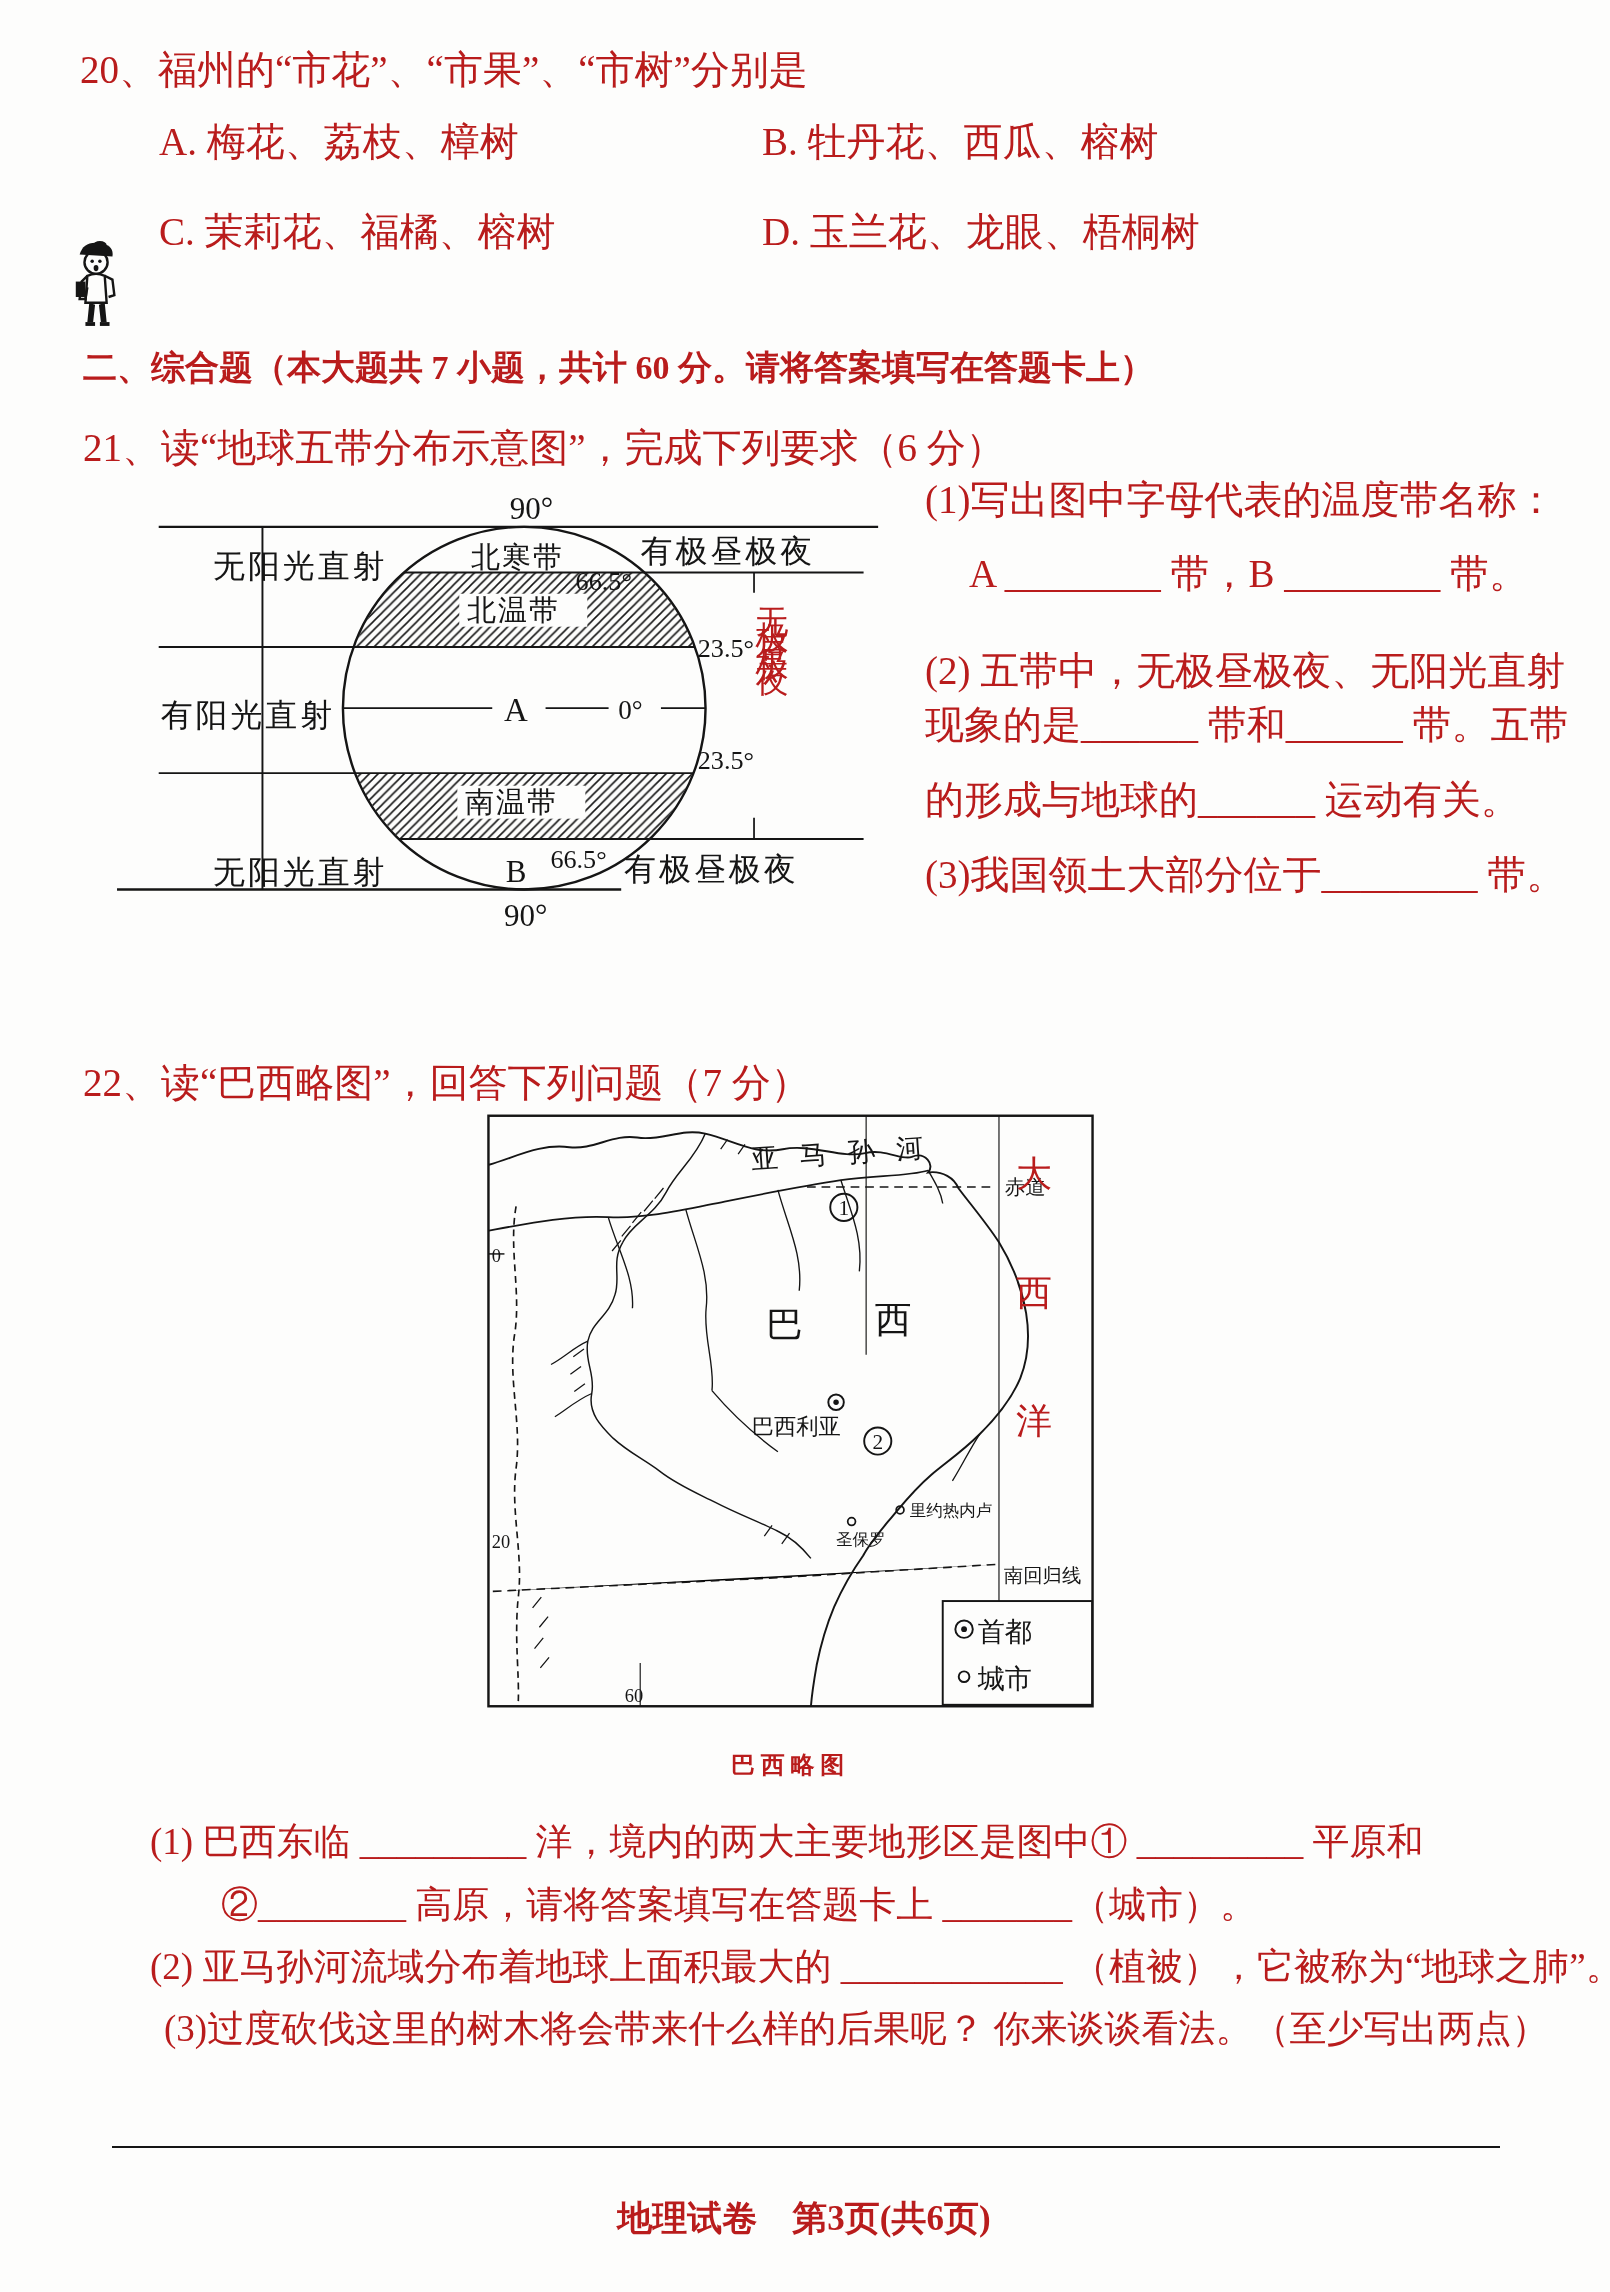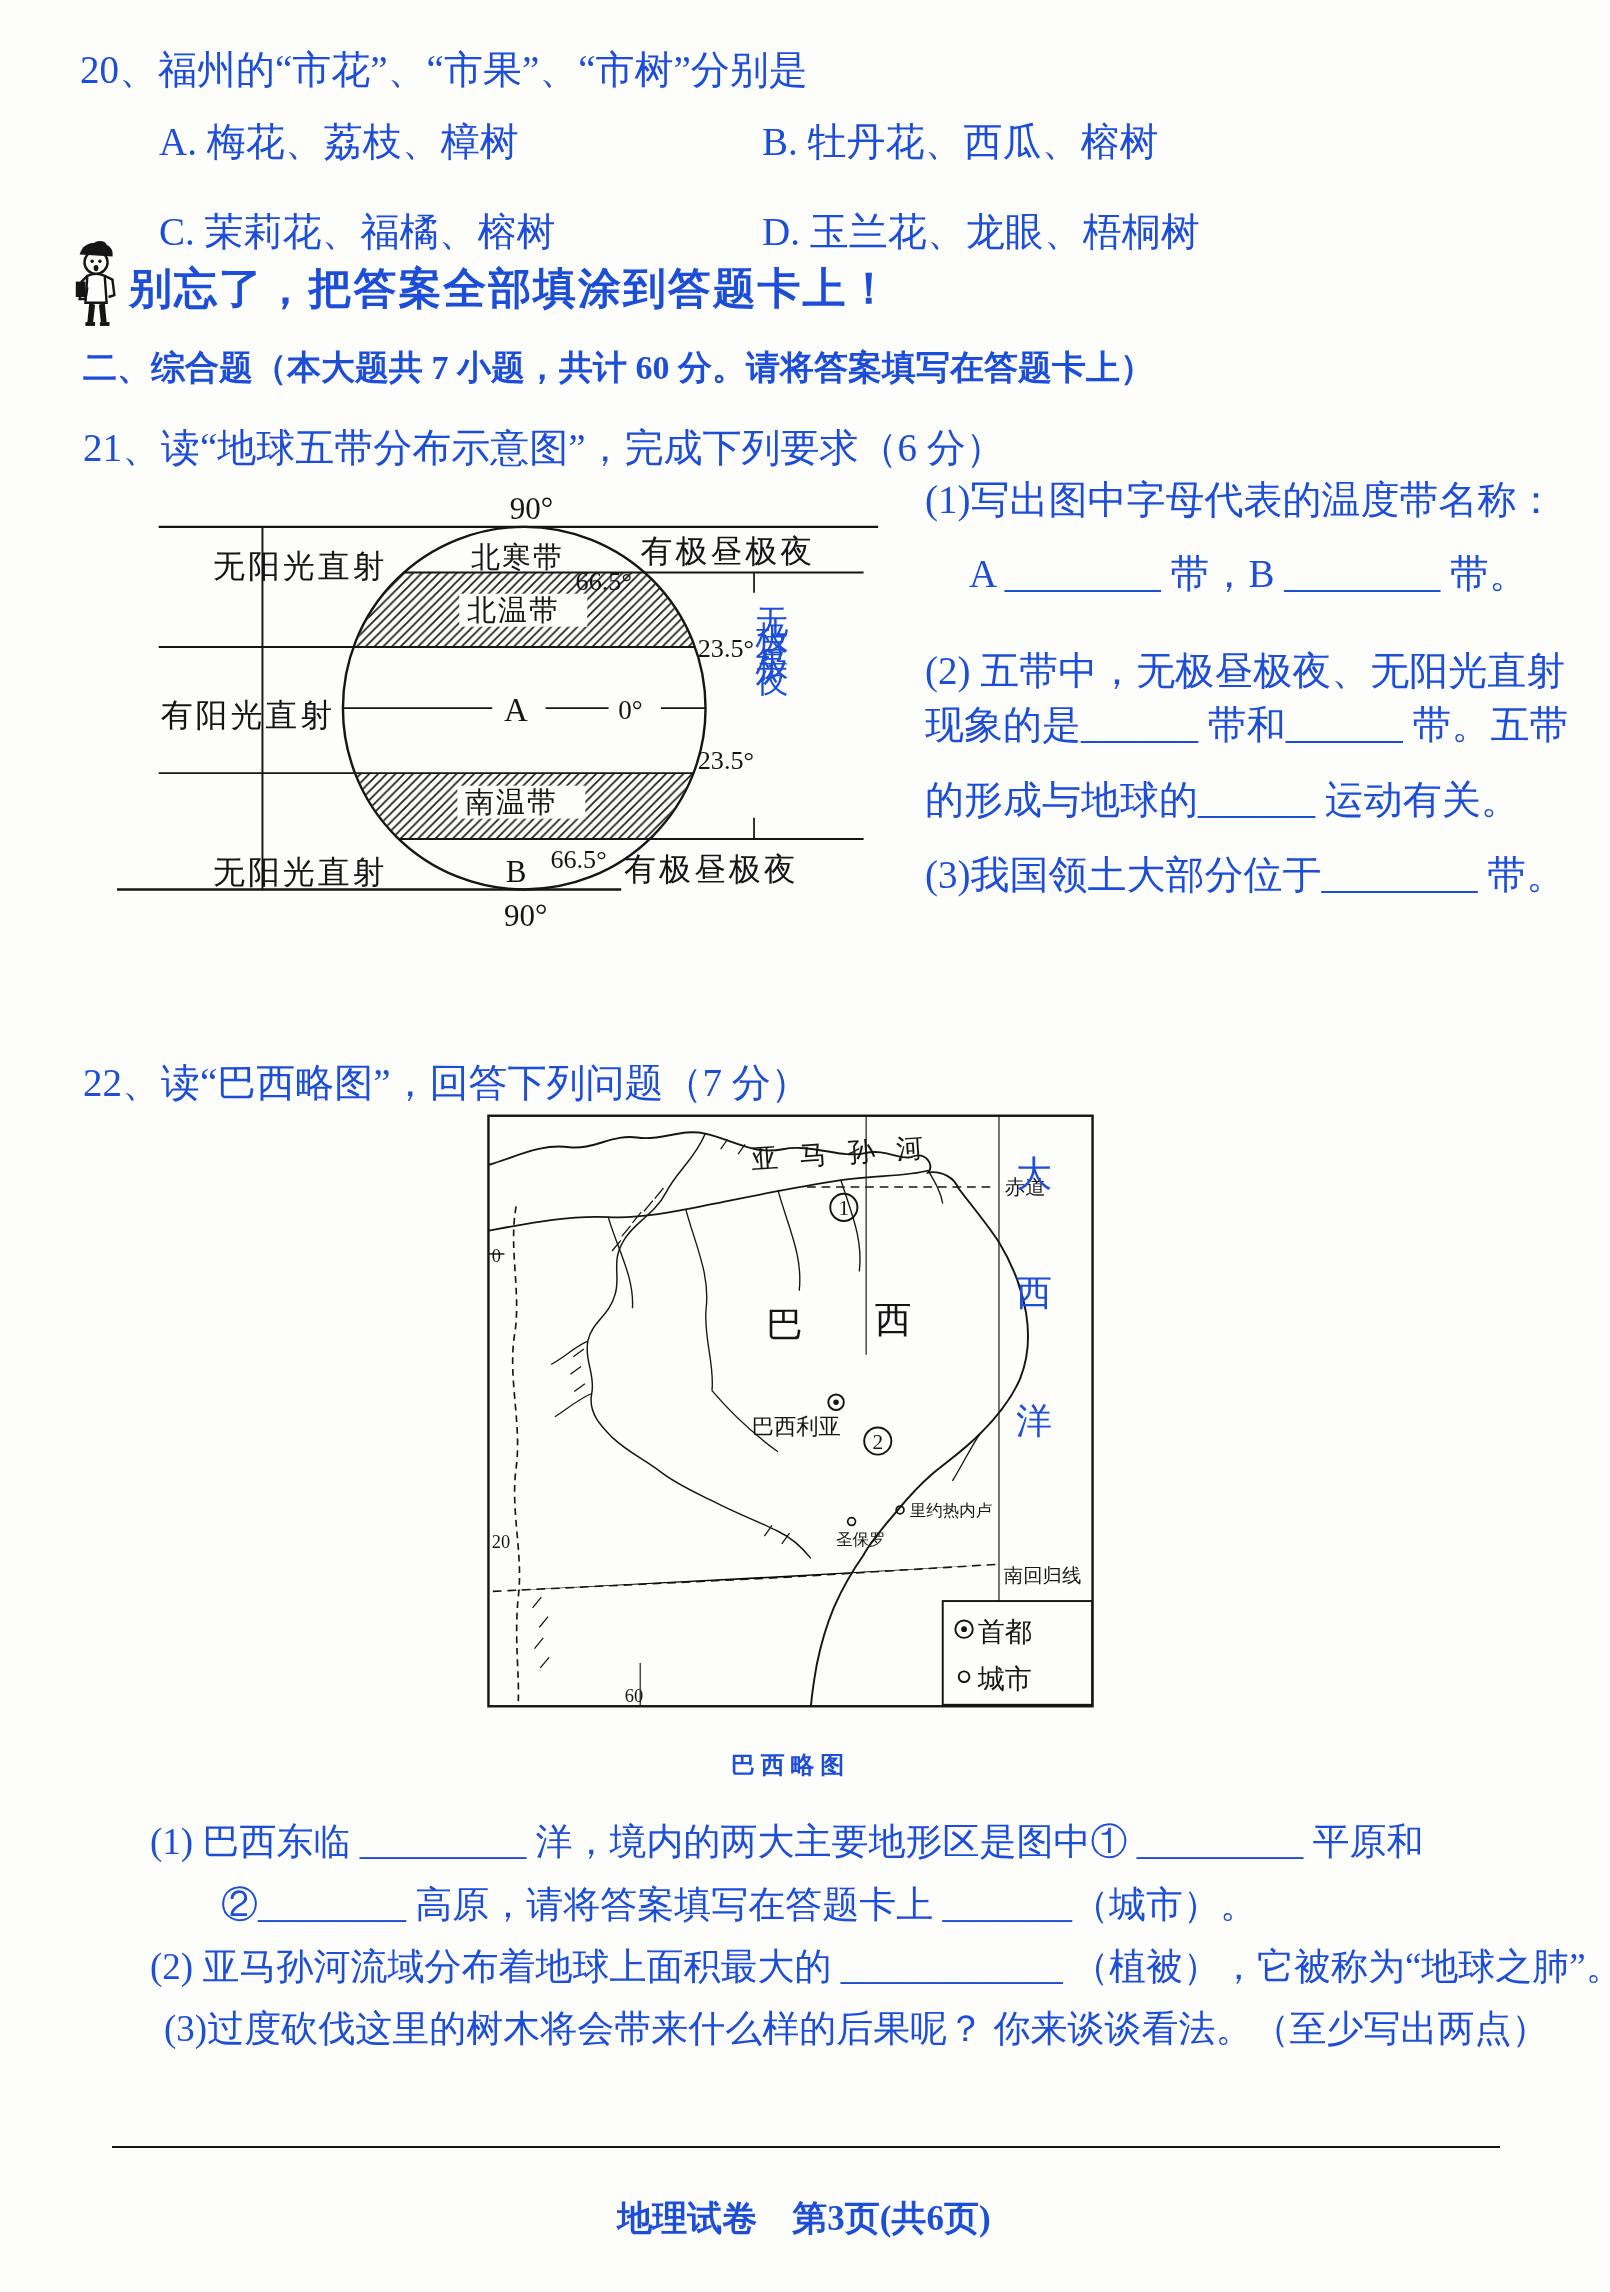--- a/index.html
+++ b/index.html
@@ -1,18 +1,18 @@
 <!DOCTYPE html>
 <html><head>
 <meta charset="utf-8">
 <style>
   html,body{margin:0;padding:0;background:#e8e8e6;}
   .page{
     position:relative;width:1611px;height:2292px;margin:0 auto;
-    background:#fdfdfc;color:#1d4ed8;overflow:hidden;
+    background:#fdfdfc;color:#b91c1c;overflow:hidden;
     font-family:"Liberation Serif","DejaVu Serif",serif;
   }
   .abs{position:absolute;white-space:nowrap;}
   .stem{font-size:39px;}
   .opt{font-size:39px;}
   .bold{font-weight:bold;}
   .reminder-text{font-size:43px;font-weight:bold;letter-spacing:1.9px;}
   .heading{font-size:39px;font-weight:bold;}
   .rightcol{font-size:39px;}
   .bottomline{font-size:37px;}
@@ -42,21 +42,20 @@
       <ellipse cx="27" cy="30" rx="2.5" ry="3.2" fill="#151515"></ellipse>
       <path d="M18,38 L12,44 L10,62 L16,62 L18,50" fill="none" stroke="#151515" stroke-width="2.5"></path>
       <path d="M36,38 L44,42 L46,58 L40,60" fill="none" stroke="#151515" stroke-width="2.5"></path>
       <path d="M18,38 Q27,34 36,38 L38,66 L16,66 Z" fill="none" stroke="#151515" stroke-width="2.5"></path>
       <rect x="6" y="44" width="10" height="16" fill="#151515"></rect>
       <path d="M20,66 L18,86 L24,86 L26,68 M30,68 L32,86 L38,86 L36,66" fill="#151515"></path>
       <rect x="16" y="86" width="10" height="4" fill="#151515"></rect>
       <rect x="31" y="86" width="10" height="4" fill="#151515"></rect>
     </svg>
   </div>
-  <div class="abs reminder-text" style="left:129px;top:260px;">别忘了，把答案全部填涂到答题卡上！</div>
 
   <div class="abs heading" style="left:83px;top:345px;font-size:34px;">二、综合题（本大题共 7 小题，共计 60 分。请将答案填写在答题卡上）</div>
 
   <div class="abs stem" style="left:83px;top:421px;">21、读“地球五带分布示意图”，完成下列要求（6 分）</div>
 
   <div class="abs" style="left:112px;top:490px;width:776px;height:446px;">
     <svg width="776" height="446" viewBox="0 0 800 460">
       <defs>
         <pattern id="hatch" patternUnits="userSpaceOnUse" width="9" height="9">
           <path d="M-2,11 L11,-2 M-2,2 L2,-2 M7,11 L11,7" stroke="#151515" stroke-width="1.6"></path>

